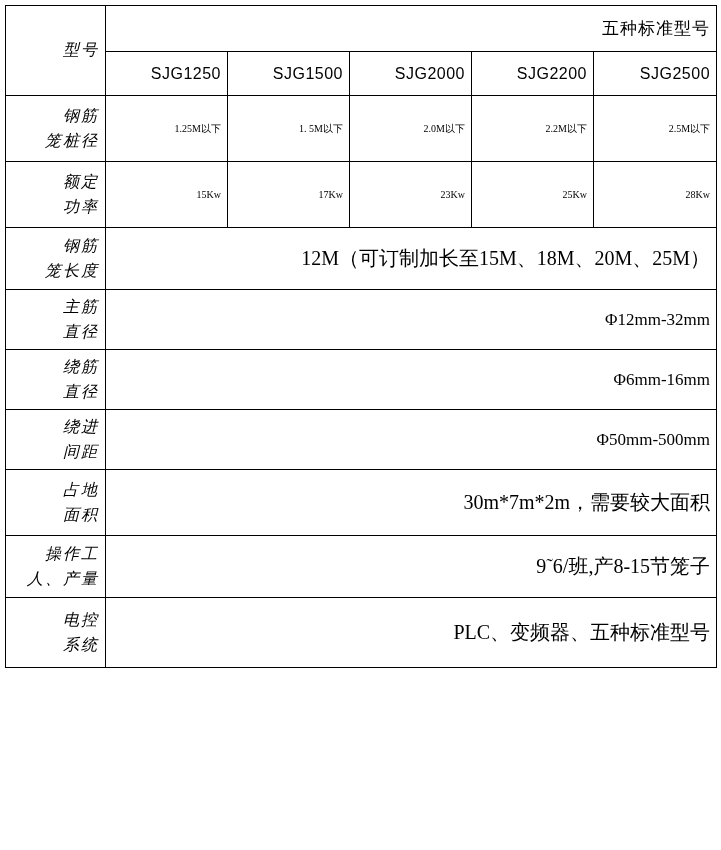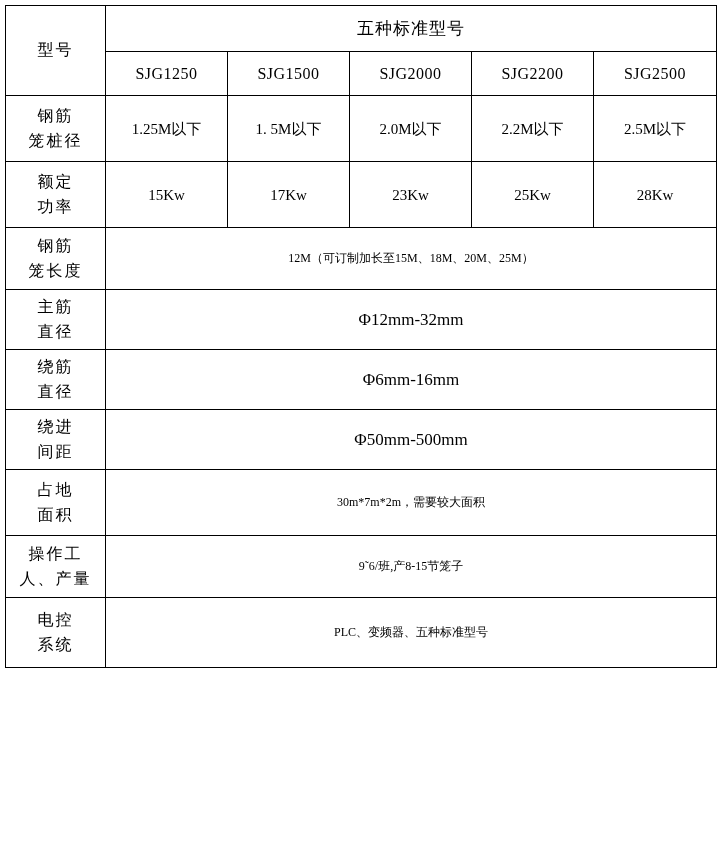--- a/index.html
+++ b/index.html
@@ -21,56 +21,57 @@
     box-sizing: border-box;
   }
   table.spec {
     border-collapse: collapse;
     table-layout: fixed;
     width: 711px;
     margin: 5px 0 0 5px;
   }
   table.spec td {
     border: 1px solid #000000;
-    text-align: center;
+    text-align: right;
     vertical-align: middle;
     padding: 4px 6px;
     box-sizing: border-box;
   }
   .label-cell {
     width: 100px;
     font-size: 16px;
     line-height: 1.55;
     letter-spacing: 2px;
     font-family: "Liberation Sans", sans-serif;
     font-weight: 500;
+    font-style: italic;
   }
   .label-cell .l2 {
     display: block;
   }
   .group-head {
     font-size: 17px;
     letter-spacing: 1px;
     font-family: "Liberation Sans", sans-serif;
     font-weight: 500;
     height: 46px;
   }
   .model-cell {
     font-size: 16px;
-    font-family: Liberation Serif, serif;
+    font-family: Liberation Sans, sans-serif;
     letter-spacing: 0.5px;
     height: 44px;
   }
   .val-cell {
-    font-size: 15px;
+    font-size: 10px;
     font-family: "Liberation Serif", serif;
     line-height: 1.6;
   }
   .wide-cell {
-    font-size: 12px;
+    font-size: 20px;
     font-family: "Liberation Serif", serif;
   }
   .small-wide {
     font-size: 17px;
     font-family: "Liberation Serif", serif;
   }
   .r-diam { height: 66px; }
   .r-power { height: 66px; }
   .r-len { height: 62px; }
   .r-main { height: 60px; }

